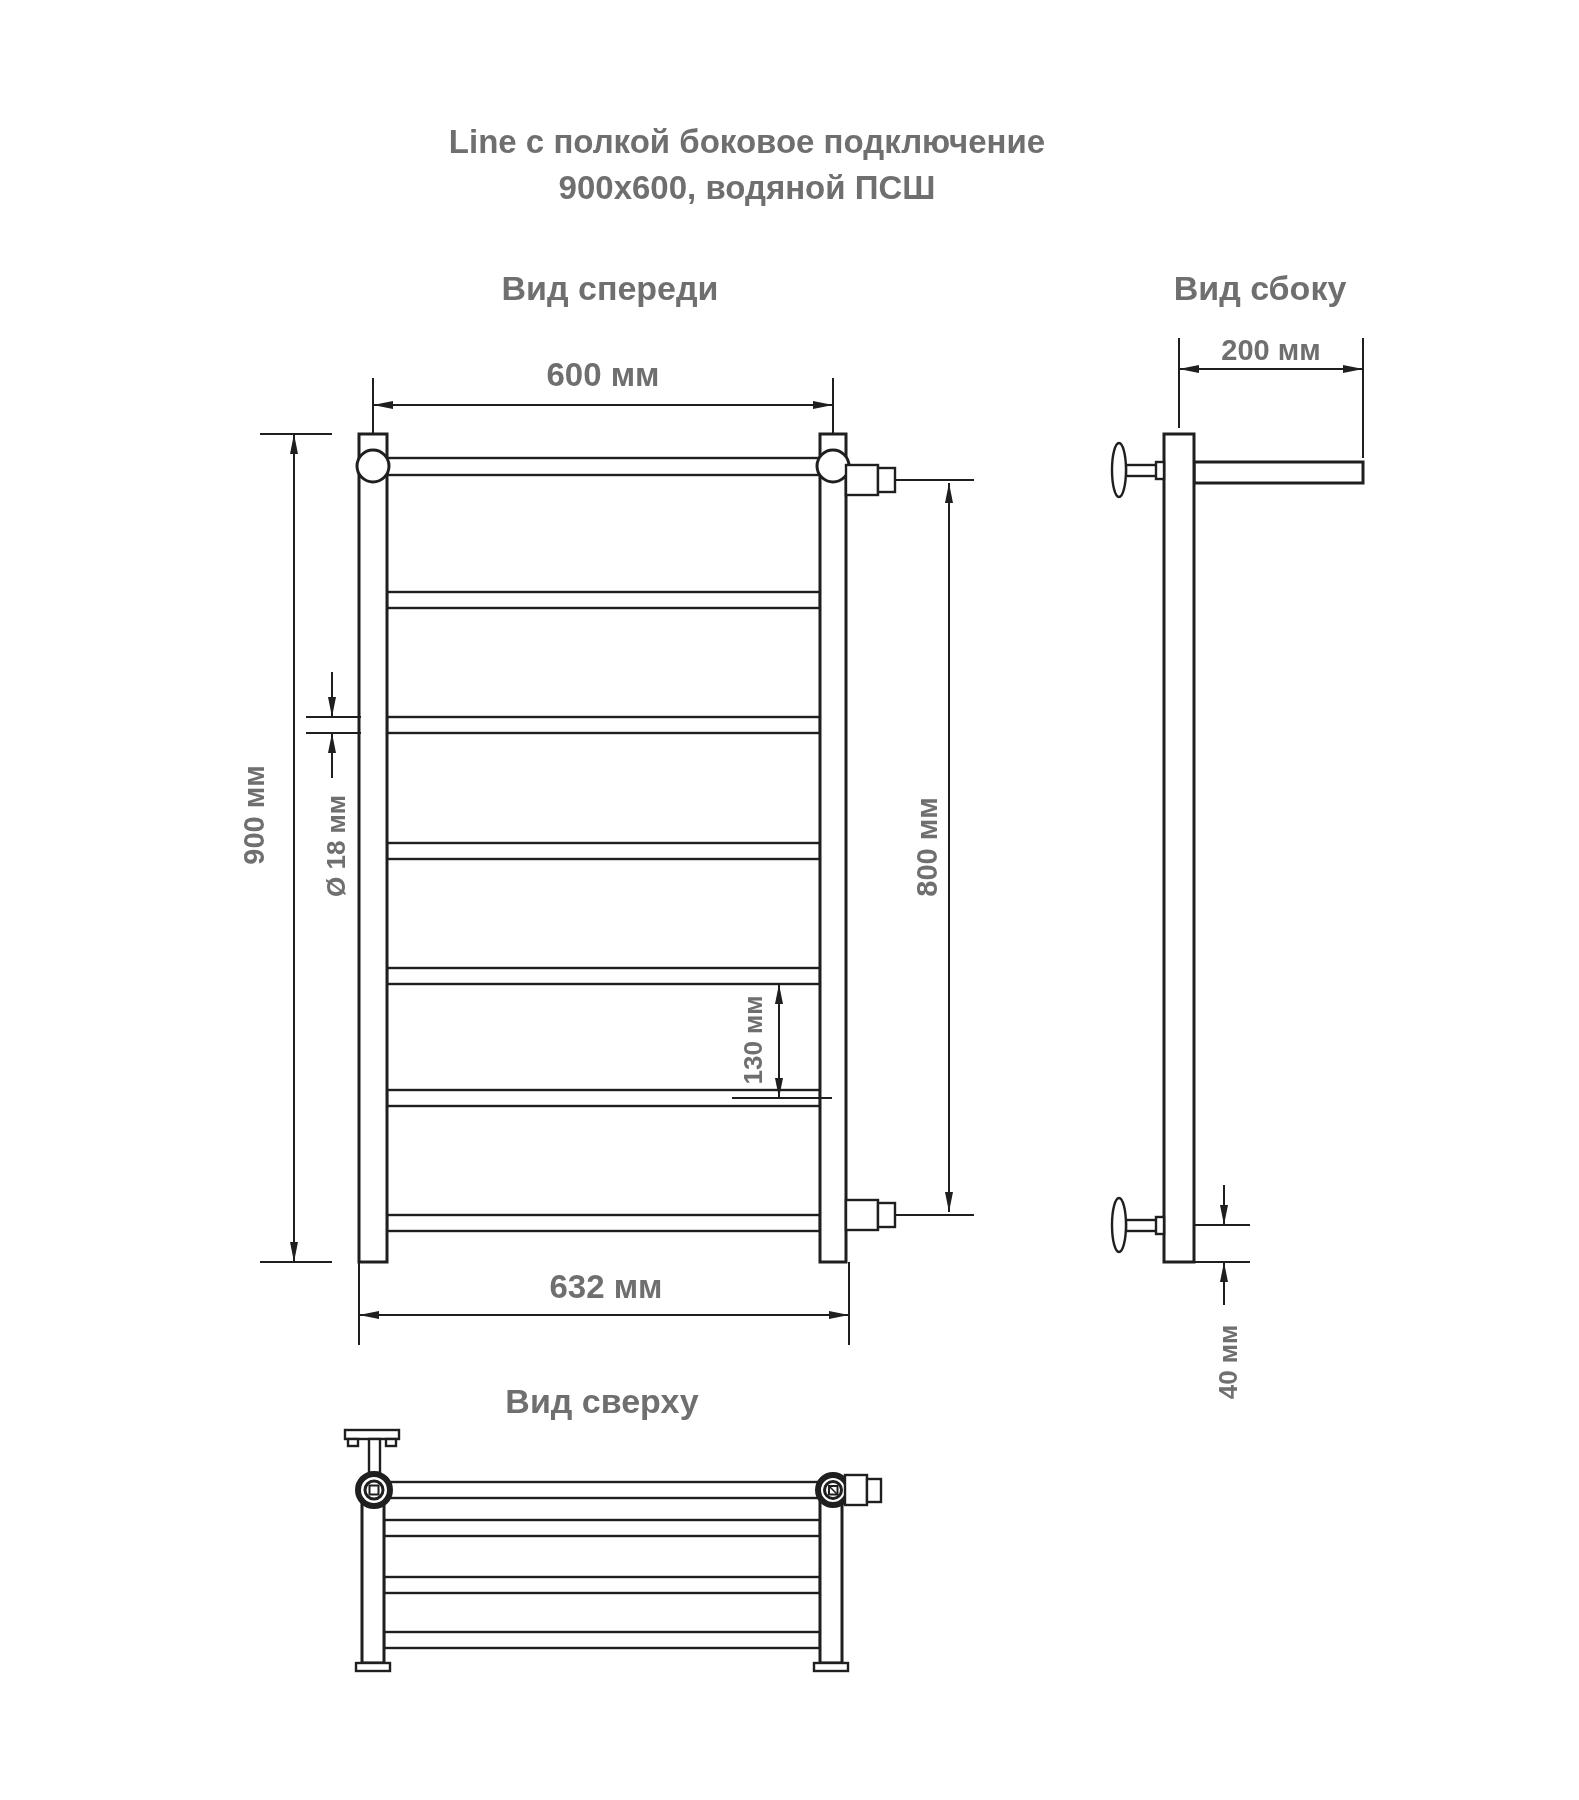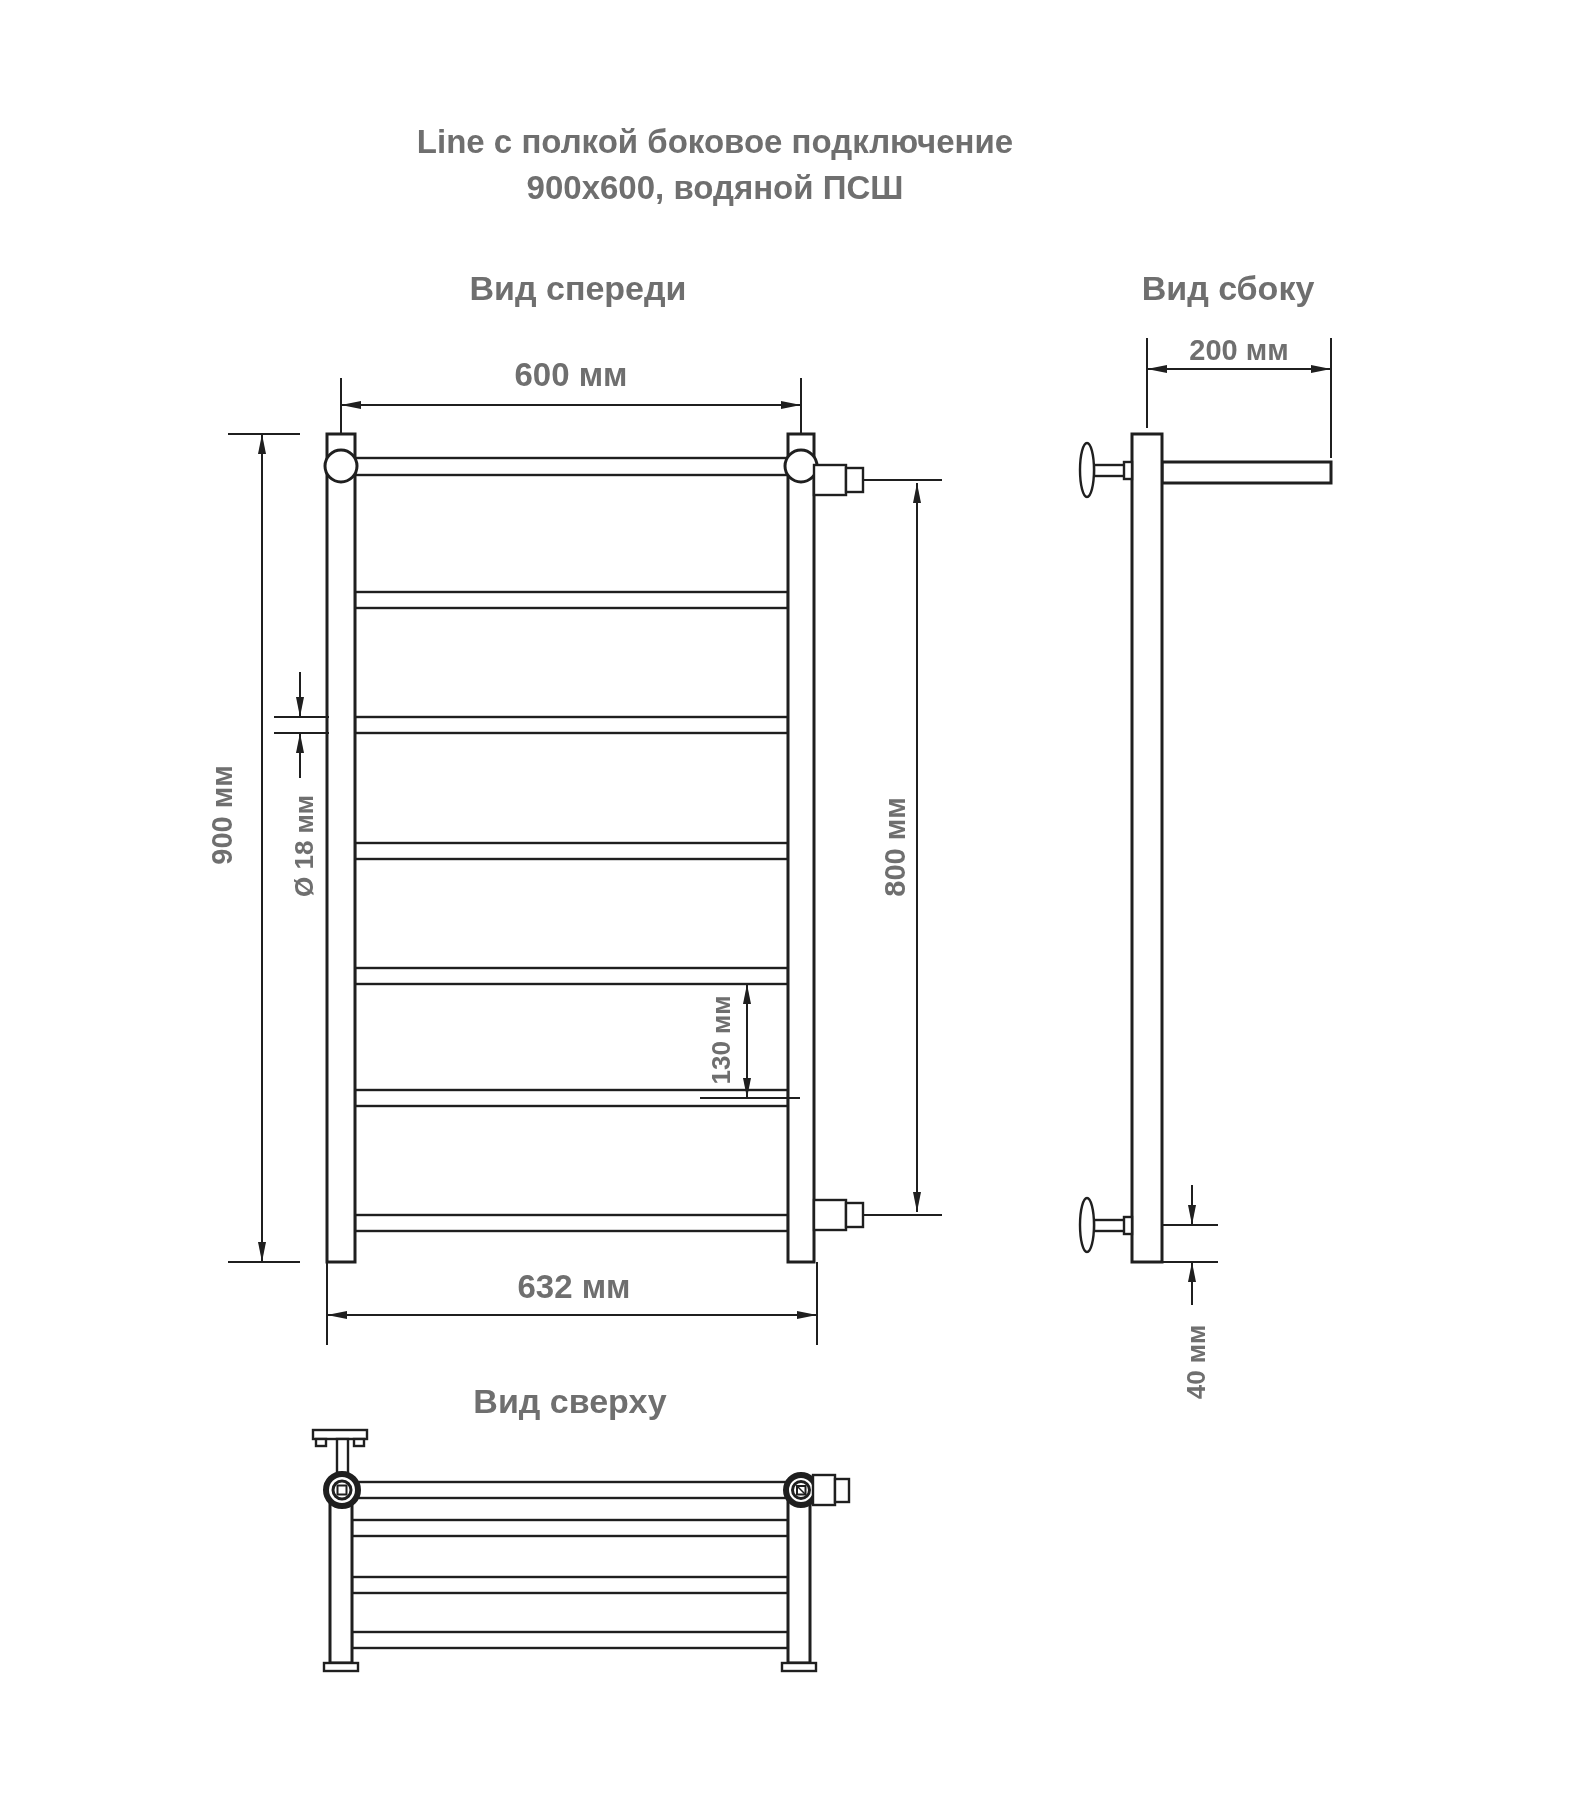--- a/index.html
+++ b/index.html
@@ -6,20 +6,21 @@
     margin: 0;
     padding: 0;
     background: #ffffff;
   }
   .stage {
     position: relative;
     width: 1308px;
     height: 1800px;
     background: #ffffff;
     font-family: "Liberation Sans", sans-serif;
+    margin-left: 32px;
   }
   svg { display: block; }
 
   .outline {
     fill: #ffffff;
     stroke: #1f1f1f;
     stroke-width: 3;
   }
   .outline-thin {
     fill: #ffffff;

